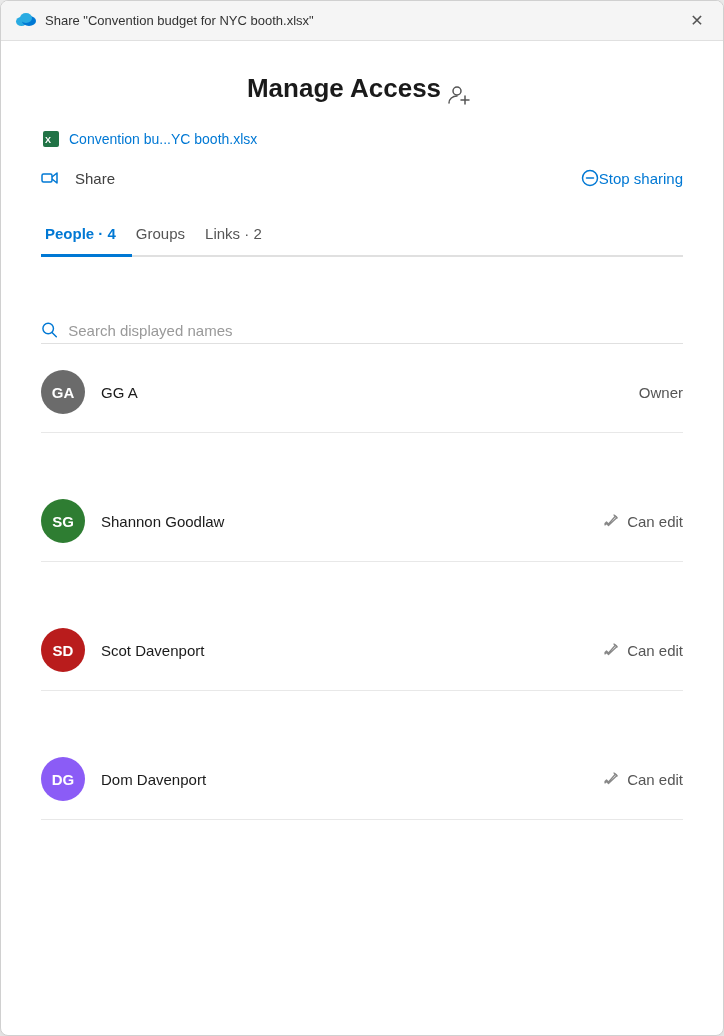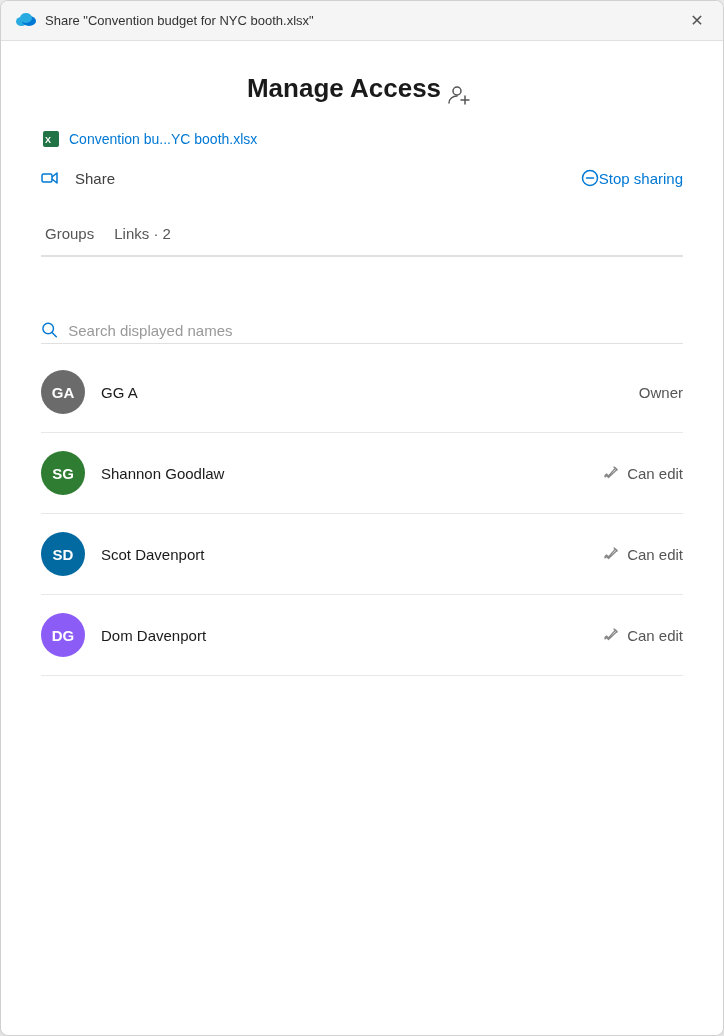--- a/index.html
+++ b/index.html
@@ -170,20 +170,21 @@
       font-size: 15px;
       color: #333;
       width: 100%;
       background: transparent;
     }
     .search-input::placeholder { color: #999; }
 
     .people-list {
       display: flex;
       flex-direction: column;
+      gap: 48px;
     }
     .person-row {
       display: flex;
       align-items: center;
       padding: 18px 0;
       border-bottom: 1px solid #e8e8e8;
       gap: 16px;
     }
     .person-row:last-child { border-bottom: 1px solid #e8e8e8; }
 
@@ -278,20 +279,21 @@
       <button class="stop-sharing-btn">
         <svg width="18" height="18" viewBox="0 0 18 18" fill="none" xmlns="http://www.w3.org/2000/svg">
           <circle cx="9" cy="9" r="7.5" stroke="#0078d4" stroke-width="1.5" fill="none"></circle>
           <line x1="5.5" y1="9" x2="12.5" y2="9" stroke="#0078d4" stroke-width="1.5" stroke-linecap="round"></line>
         </svg>
         <span>Stop sharing</span>
       </button>
     </div>
 
     <div class="tabs">
+      <button class="tab active">People · 4</button>
       <button class="tab">Groups</button>
       <button class="tab">Links · 2</button>
     </div>
 
     <div class="search-section">
       <div class="search-input-wrapper">
         <svg width="18" height="18" viewBox="0 0 18 18" fill="none" xmlns="http://www.w3.org/2000/svg">
           <circle cx="7.5" cy="7.5" r="5.5" stroke="#0078d4" stroke-width="1.5" fill="none"></circle>
           <line x1="11.5" y1="11.5" x2="16" y2="16" stroke="#0078d4" stroke-width="1.5" stroke-linecap="round"></line>
         </svg>
@@ -313,21 +315,21 @@
         <button class="role-btn">
           <svg width="16" height="16" viewBox="0 0 16 16" fill="none" xmlns="http://www.w3.org/2000/svg">
             <path d="M2 12l1.5-1.5 2 2L14 4.5l-1.5-1.5L5.5 11 3.5 9 2 10.5V12z" stroke="#888" stroke-width="1.2" fill="none" stroke-linejoin="round"></path>
             <path d="M11 2l3 3" stroke="#888" stroke-width="1.2" stroke-linecap="round"></path>
           </svg>
           <span>Can edit</span>
         </button>
       </div>
 
       <div class="person-row">
-        <div class="avatar" style="background-color: #0369a1;">SD</div>
+        <div class="avatar" style="background-color: #b91c1c;">SD</div>
         <span class="person-name">Scot Davenport</span>
         <button class="role-btn">
           <svg width="16" height="16" viewBox="0 0 16 16" fill="none" xmlns="http://www.w3.org/2000/svg">
             <path d="M2 12l1.5-1.5 2 2L14 4.5l-1.5-1.5L5.5 11 3.5 9 2 10.5V12z" stroke="#888" stroke-width="1.2" fill="none" stroke-linejoin="round"></path>
             <path d="M11 2l3 3" stroke="#888" stroke-width="1.2" stroke-linecap="round"></path>
           </svg>
           <span>Can edit</span>
         </button>
       </div>
 

